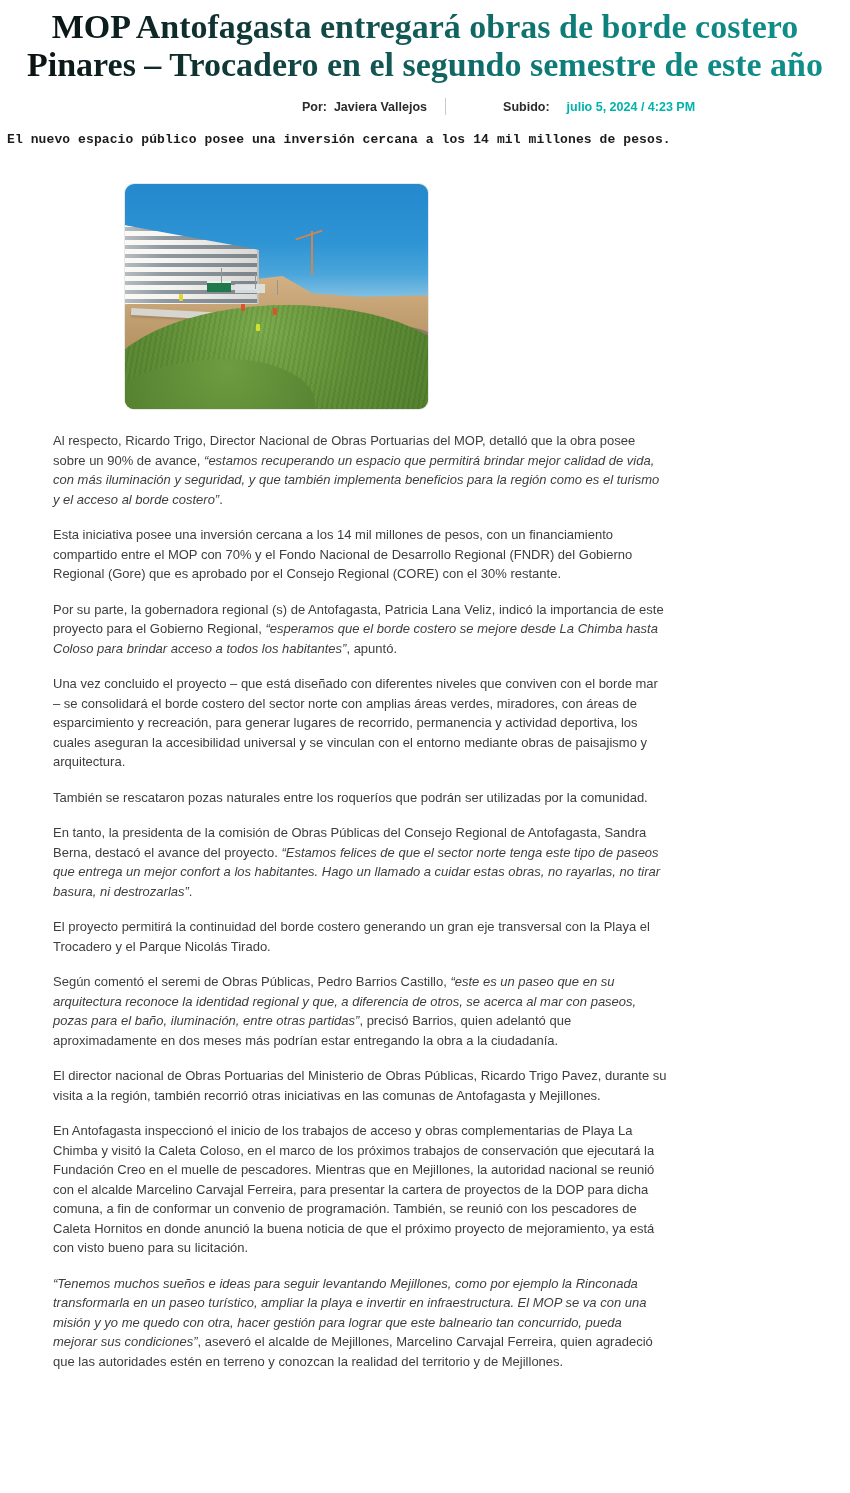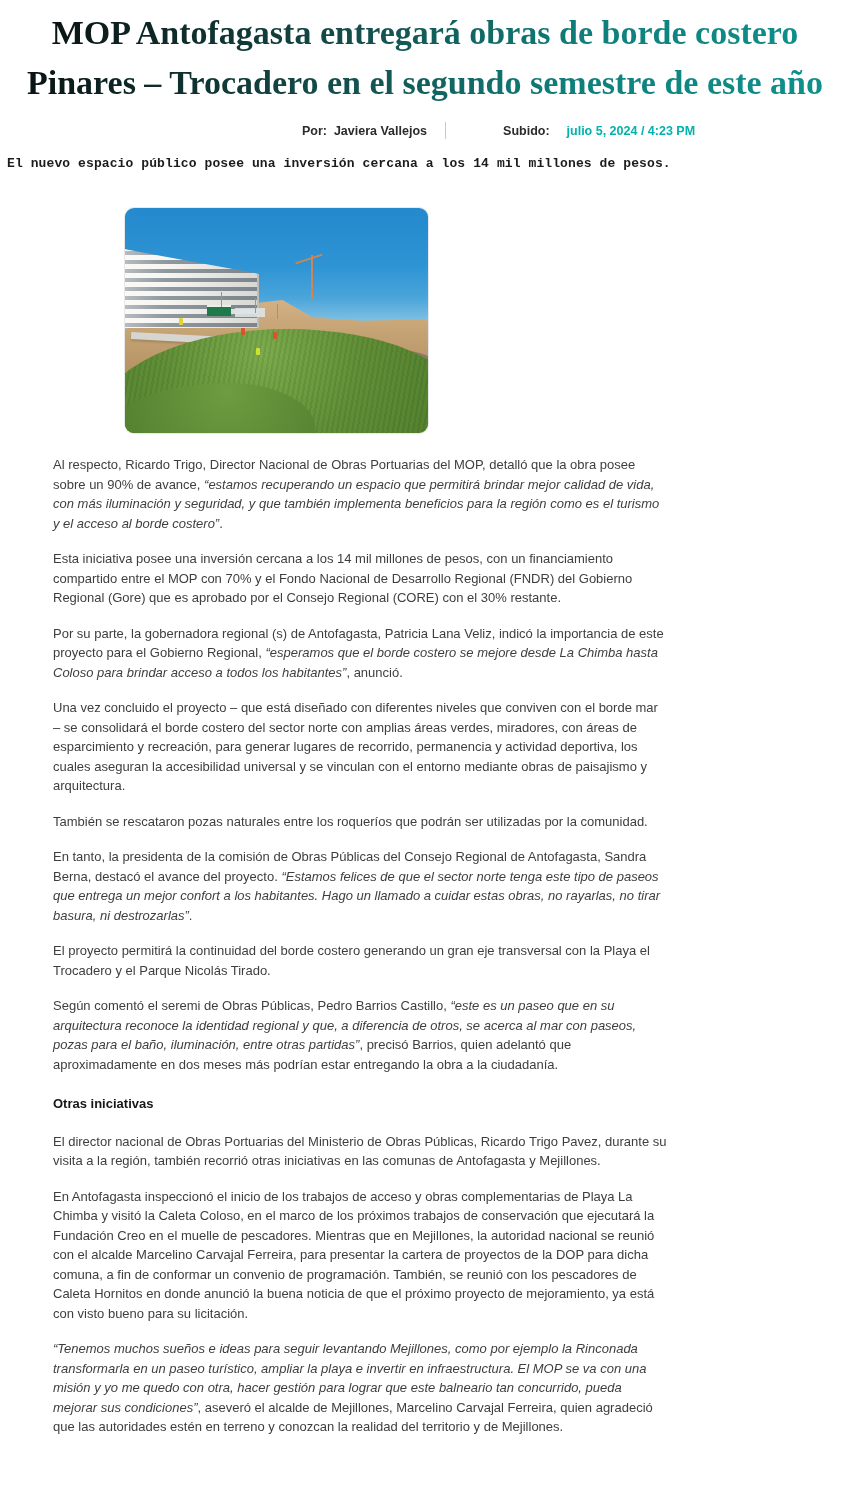--- a/index.html
+++ b/index.html
@@ -6,21 +6,21 @@
   html,body { background:#ffffff; }
   body {
     width:850px; height:1493px; position:relative; overflow:hidden;
     font-family:"Liberation Sans", sans-serif;
   }
 
   
   .headline {
     width:812px; margin:8px auto 0; text-align:center;
     font-family:"Liberation Serif", serif;
-    font-weight:bold; font-size:34px; line-height:50px;
+    font-weight:bold; font-size:34px; line-height:38px;
     background:linear-gradient(112deg,#0a0f0f 2%,#13504d 42%,#0e7f7b 68%,#0f8f8a 95%);
     -webkit-background-clip:text; background-clip:text;
     color:transparent;
   }
 
   
   .byline {
     margin-top:14px; display:flex; justify-content:center; align-items:center;
     transform:translateX(56px);
     font-size:12.5px; font-weight:bold; color:#2b2b2b;
@@ -132,25 +132,24 @@
     <div class="ph-pole" style="left:152px; top:96px;"></div>
     <div class="ph-worker" style="left:54px;  top:110px; background:#e4d42e;"></div>
     <div class="ph-worker" style="left:116px; top:120px; background:#d9542b;"></div>
     <div class="ph-worker" style="left:131px; top:140px; background:#cfe22e;"></div>
     <div class="ph-worker" style="left:148px; top:124px; background:#d9542b;"></div>
   </div>
 
   <div class="article-body">
       <p class="para"><span>Al respecto, Ricardo Trigo, Director Nacional de Obras Portuarias del MOP, detalló que la obra posee sobre un 90% de avance, </span><span class="it">“estamos recuperando un espacio que permitirá brindar mejor calidad de vida, con más iluminación y seguridad, y que también implementa beneficios para la región como es el turismo y el acceso al borde costero”</span><span>.</span></p>
       <p class="para"><span>Esta iniciativa posee una inversión cercana a los 14 mil millones de pesos, con un financiamiento compartido entre el MOP con 70% y el Fondo Nacional de Desarrollo Regional (FNDR) del Gobierno Regional (Gore) que es aprobado por el Consejo Regional (CORE) con el 30% restante.</span></p>
-      <p class="para"><span>Por su parte, la gobernadora regional (s) de Antofagasta, Patricia Lana Veliz, indicó la importancia de este proyecto para el Gobierno Regional, </span><span class="it">“esperamos que el borde costero se mejore desde La Chimba hasta Coloso para brindar acceso a todos los habitantes”</span><span>, anunció.</span></p>
+      <p class="para"><span>Por su parte, la gobernadora regional (s) de Antofagasta, Patricia Lana Veliz, indicó la importancia de este proyecto para el Gobierno Regional, </span><span class="it">“esperamos que el borde costero se mejore desde La Chimba hasta Coloso para brindar acceso a todos los habitantes”</span><span>, apuntó.</span></p>
       <p class="para"><span>Una vez concluido el proyecto – que está diseñado con diferentes niveles que conviven con el borde mar – se consolidará el borde costero del sector norte con amplias áreas verdes, miradores, con áreas de esparcimiento y recreación, para generar lugares de recorrido, permanencia y actividad deportiva, los cuales aseguran la accesibilidad universal y se vinculan con el entorno mediante obras de paisajismo y arquitectura.</span></p>
       <p class="para"><span>También se rescataron pozas naturales entre los roqueríos que podrán ser utilizadas por la comunidad.</span></p>
       <p class="para"><span>En tanto, la presidenta de la comisión de Obras Públicas del Consejo Regional de Antofagasta, Sandra Berna, destacó el avance del proyecto. </span><span class="it">“Estamos felices de que el sector norte tenga este tipo de paseos que entrega un mejor confort a los habitantes. Hago un llamado a cuidar estas obras, no rayarlas, no tirar basura, ni destrozarlas”</span><span>.</span></p>
       <p class="para"><span>El proyecto permitirá la continuidad del borde costero generando un gran eje transversal con la Playa el Trocadero y el Parque Nicolás Tirado.</span></p>
       <p class="para"><span>Según comentó el seremi de Obras Públicas, Pedro Barrios Castillo, </span><span class="it">“este es un paseo que en su arquitectura reconoce la identidad regional y que, a diferencia de otros, se acerca al mar con paseos, pozas para el baño, iluminación, entre otras partidas”</span><span>, precisó Barrios, quien adelantó que aproximadamente en dos meses más podrían estar entregando la obra a la ciudadanía.</span></p>
-      <h3 class="section-heading"><span>Otras iniciativas</span></h3>
       <p class="para"><span>El director nacional de Obras Portuarias del Ministerio de Obras Públicas, Ricardo Trigo Pavez, durante su visita a la región, también recorrió otras iniciativas en las comunas de Antofagasta y Mejillones.</span></p>
       <p class="para"><span>En Antofagasta inspeccionó el inicio de los trabajos de acceso y obras complementarias de Playa La Chimba y visitó la Caleta Coloso, en el marco de los próximos trabajos de conservación que ejecutará la Fundación Creo en el muelle de pescadores. Mientras que en Mejillones, la autoridad nacional se reunió con el alcalde Marcelino Carvajal Ferreira, para presentar la cartera de proyectos de la DOP para dicha comuna, a fin de conformar un convenio de programación. También, se reunió con los pescadores de Caleta Hornitos en donde anunció la buena noticia de que el próximo proyecto de mejoramiento, ya está con visto bueno para su licitación.</span></p>
       <p class="para"><span class="it">“Tenemos muchos sueños e ideas para seguir levantando Mejillones, como por ejemplo la Rinconada transformarla en un paseo turístico, ampliar la playa e invertir en infraestructura. El MOP se va con una misión y yo me quedo con otra, hacer gestión para lograr que este balneario tan concurrido, pueda mejorar sus condiciones”</span><span>, aseveró el alcalde de Mejillones,  Marcelino Carvajal Ferreira, quien agradeció que las autoridades estén en terreno y conozcan la realidad del territorio y de Mejillones.</span></p>
     </div>
 
 </article>
 
 </body></html>

